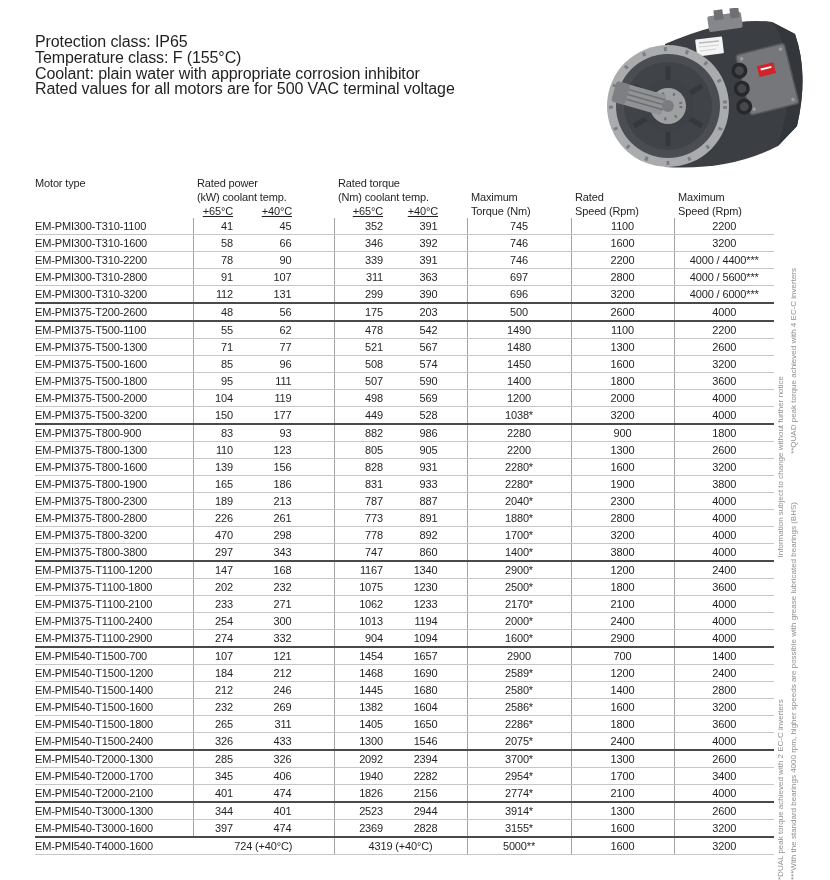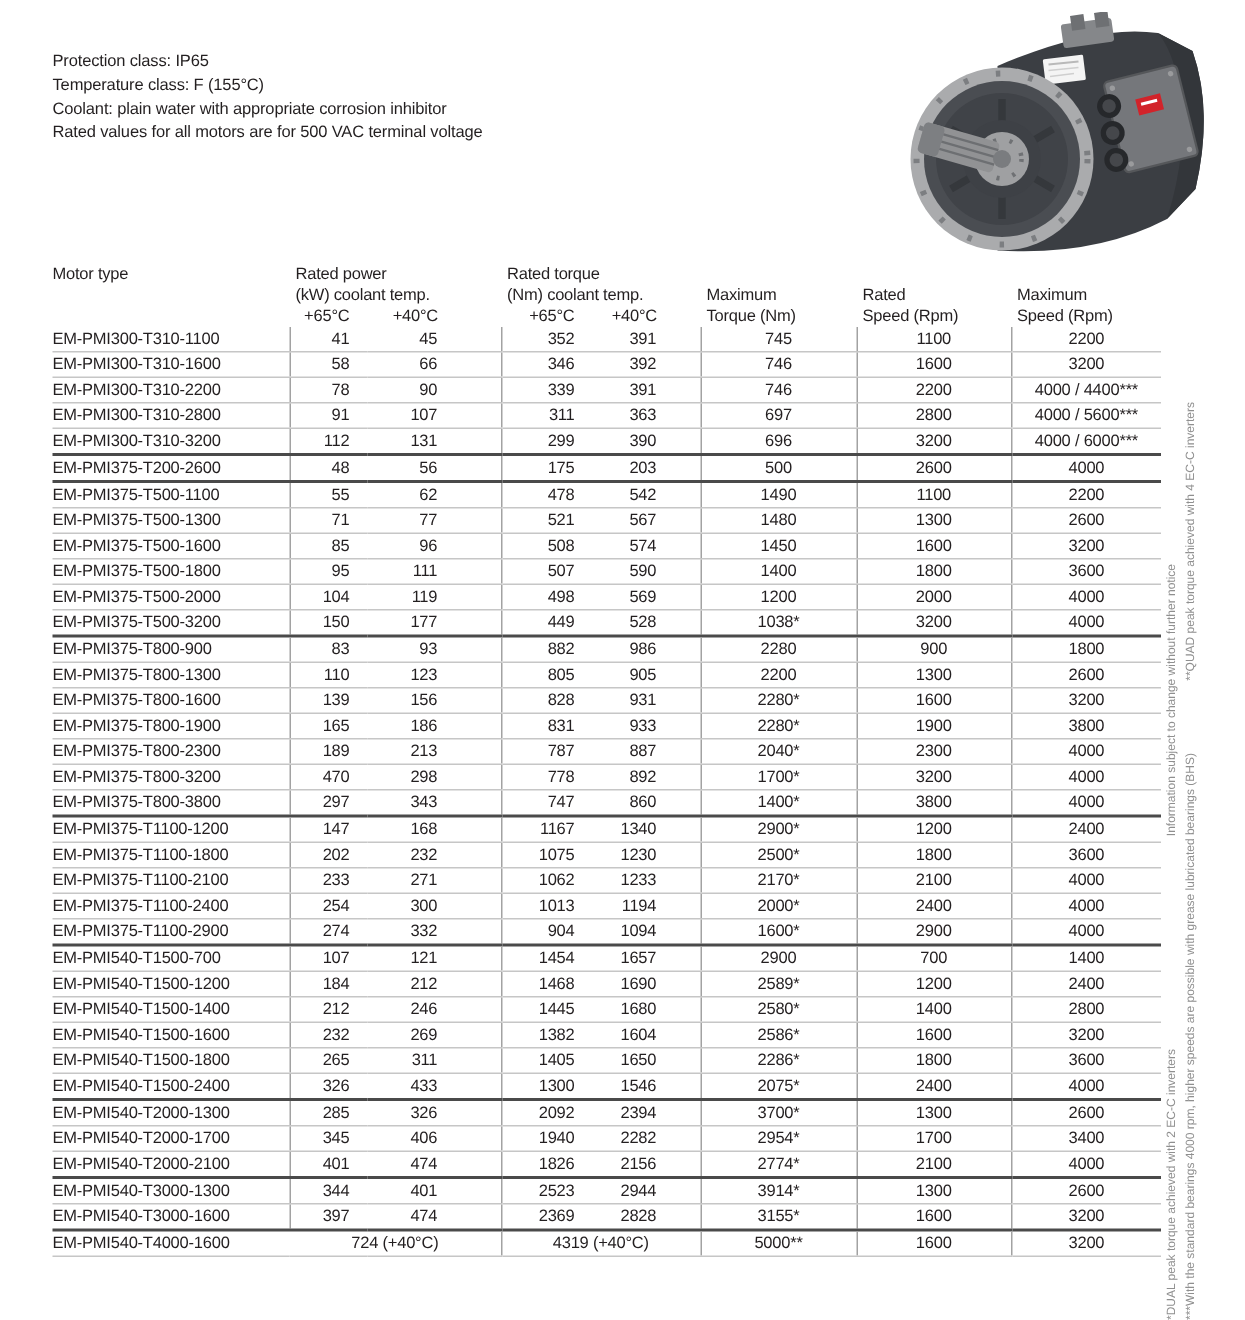--- a/index.html
+++ b/index.html
@@ -2,31 +2,31 @@
 <html><head>
 <meta charset="utf-8">
 <style>
   html,body { margin:0; padding:0; background:#fff; }
   .page {
     position:relative; width:830px; height:880px; background:#ffffff;
     font-family:"Liberation Sans", sans-serif; color:#231f20; overflow:hidden;
   }
 
   
-  .info-block { position:absolute; left:35px; top:34px; font-size:11px; line-height:15.8px; letter-spacing:-0.1px; }
+  .info-block { position:absolute; left:35px; top:34px; font-size:16px; line-height:15.8px; letter-spacing:-0.1px; }
 
   
   .motor-art { position:absolute; left:590px; top:8px; width:238px; height:164px; }
 
   
   table.spec { position:absolute; left:35px; top:176px; width:739px;
     border-collapse:collapse; table-layout:fixed; font-size:11px; letter-spacing:-0.15px; }
   table.spec th { font-weight:normal; padding:0; text-align:left; vertical-align:bottom; line-height:13.5px; height:14px;margin-left:24px; }
   table.spec thead th.g-title { padding-left:4px; }
-  table.spec thead th.num-h { text-align:right; }
+  table.spec thead th.num-h { text-align:right;text-decoration:underline; }
   table.spec td { padding:0; line-height:16px; white-space:nowrap; overflow:hidden; }
   table.spec tbody tr { height:16.5px; }
   table.spec tbody td { border-bottom:1px solid #c6c6c6; }
   table.spec tbody tr.group-end td { border-bottom:2px solid #4a4a4a; }
   .c-type { text-align:left; }
   .c-p65 { text-align:right; padding-right:12px !important; }
   .c-p40 { text-align:right; padding-right:42px !important; }
   .c-t65 { text-align:right; padding-right:11px !important; }
   .c-t40 { text-align:right; padding-right:29px !important; }
   .c-mt, .c-rs, .c-ms { text-align:center; }
@@ -319,20 +319,30 @@
       <td class="c-type">EM-PMI375-T800-2300</td>
       <td class="c-p65">189</td>
       <td class="c-p40">213</td>
       <td class="c-t65">787</td>
       <td class="c-t40">887</td>
       <td class="c-mt">2040*</td>
       <td class="c-rs">2300</td>
       <td class="c-ms">4000</td>
     </tr>
         <tr>
+      <td class="c-type">EM-PMI375-T800-2800</td>
+      <td class="c-p65">226</td>
+      <td class="c-p40">261</td>
+      <td class="c-t65">773</td>
+      <td class="c-t40">891</td>
+      <td class="c-mt">1880*</td>
+      <td class="c-rs">2800</td>
+      <td class="c-ms">4000</td>
+    </tr>
+        <tr>
       <td class="c-type">EM-PMI375-T800-3200</td>
       <td class="c-p65">470</td>
       <td class="c-p40">298</td>
       <td class="c-t65">778</td>
       <td class="c-t40">892</td>
       <td class="c-mt">1700*</td>
       <td class="c-rs">3200</td>
       <td class="c-ms">4000</td>
     </tr>
         <tr class="group-end">

